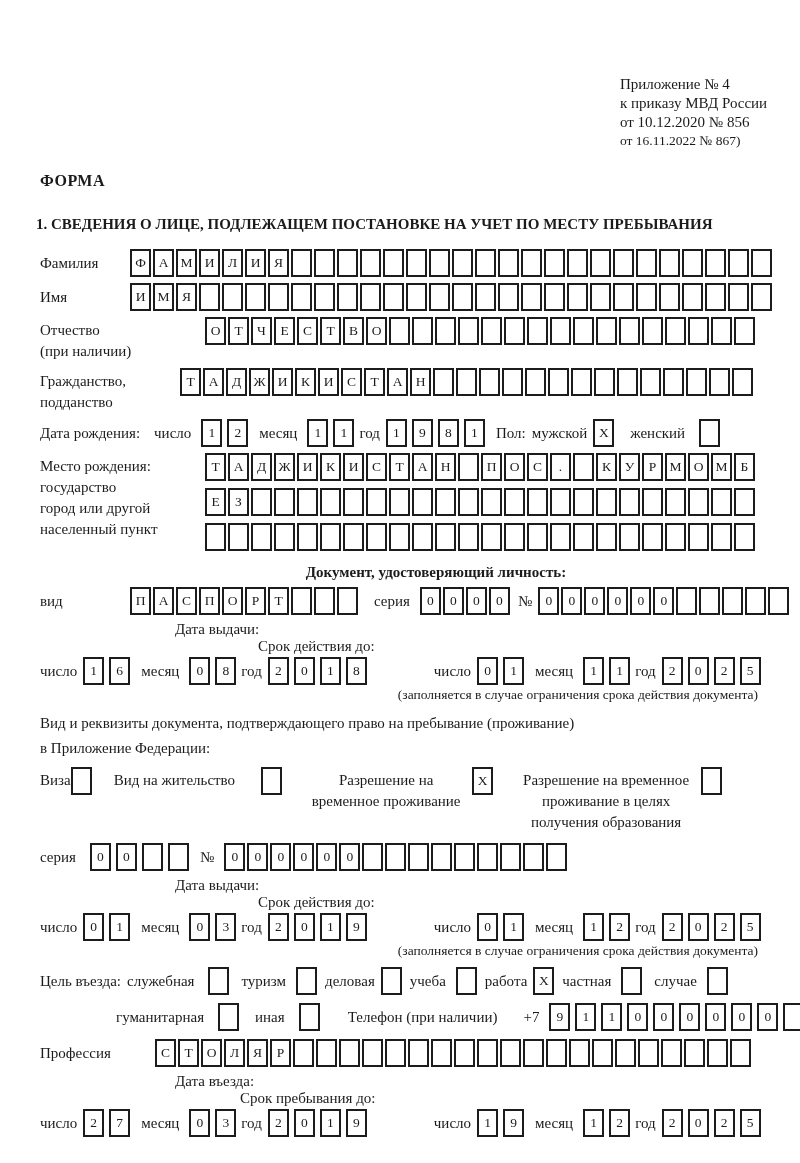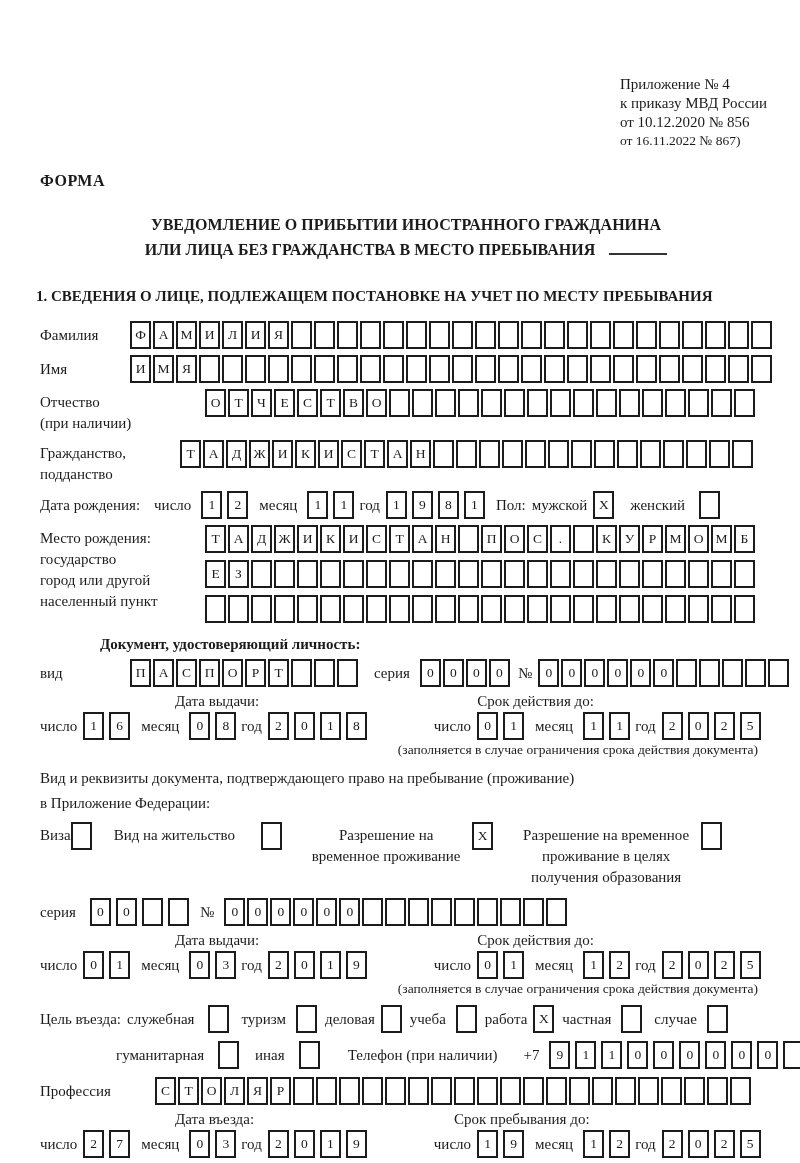--- a/index.html
+++ b/index.html
@@ -31,28 +31,28 @@
     display: inline-flex; flex: none; align-items: center; justify-content: center;
     width: 17px; height: 24px; border: 2px solid #1c1c1c; margin-right: 2px;
     font-size: 13.5px; font-weight: normal; background: #fff;
   }
   .date-cells .cell { margin-right: 5px; }
   .stack > .boxrow { margin-bottom: 7px; display: flex; }
   .inline-label { flex: none; padding-top: 3px; line-height: 22px; }
   .gap6 { margin-left: 6px; } .gap10 { margin-left: 10px; } .gap14 { margin-left: 14px; }
   .gap20 { margin-left: 20px; text-align: right; } .gap26 { margin-left: 26px; }
   
-  .dp-heads { display: flex; margin: 4px 0 2px 0; }
+  .dp-heads { display: flex; margin: 4px 0 2px 0; flex-direction: column; }
   .dp-head1 { margin-left: 135px; }
   .dp-head2 { margin-left: 218px; }
   .dp-head2b { margin-left: 200px; }
   .dp-row { display: flex; align-items: flex-start; margin-bottom: 2px; }
   .dp-row .inline-label { padding-top: 3px; }
   .note { font-size: 13.5px; text-align: right; padding-right: 14px; margin: 2px 0 8px 0; }
-  .center-bold { font-weight: bold; margin: 6px 0 6px 60px; }
+  .center-bold { text-align: center; font-weight: bold; margin: 6px 0 6px 60px; }
   .intro { line-height: 25px; margin-top: 6px; }
   
   .permit-row { display: flex; align-items: flex-start; margin: 6px 0 10px 0; }
   .permit-opt { display: flex; align-items: flex-start; }
   .permit-opt .opt-label { padding-top: 3px; line-height: 21px; }
   .opt-2line { width: 152px; text-align: center; }
   .opt-3line { width: 170px; text-align: center; }
   .purpose-row { display: flex; align-items: flex-start; margin-bottom: 8px; }
   .purpose-row .inline-label { padding-top: 3px; }
 </style>
@@ -62,24 +62,20 @@
 <div class="page">
 
   <div class="appendix">
     <div>Приложение № 4</div>
     <div>к приказу МВД России</div>
     <div>от 10.12.2020 № 856</div>
     <div class="edition">от 16.11.2022 № 867)</div>
   </div>
   <div class="forma">ФОРМА</div>
 
-  <div class="title">
-    <div>УВЕДОМЛЕНИЕ О ПРИБЫТИИ ИНОСТРАННОГО ГРАЖДАНИНА</div>
-    <div><span>ИЛИ ЛИЦА БЕЗ ГРАЖДАНСТВА В МЕСТО ПРЕБЫВАНИЯ</span><span class="blank-underline"></span></div>
-  </div>
 
   <div class="sec-heading">1. СВЕДЕНИЯ О ЛИЦЕ, ПОДЛЕЖАЩЕМ ПОСТАНОВКЕ НА УЧЕТ ПО МЕСТУ ПРЕБЫВАНИЯ</div>
 
   <div class="frow">
     <div class="lbl w90">Фамилия</div>
     <div class="boxrow">
         <span class="cell">Ф</span>
         <span class="cell">А</span>
         <span class="cell">М</span>
         <span class="cell">И</span>

